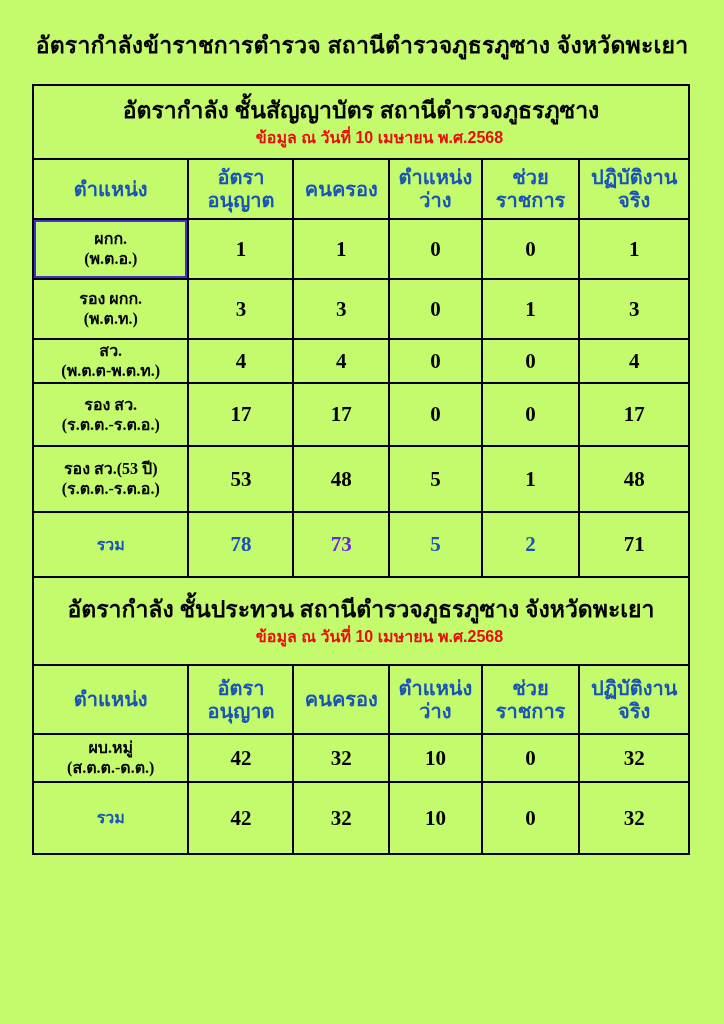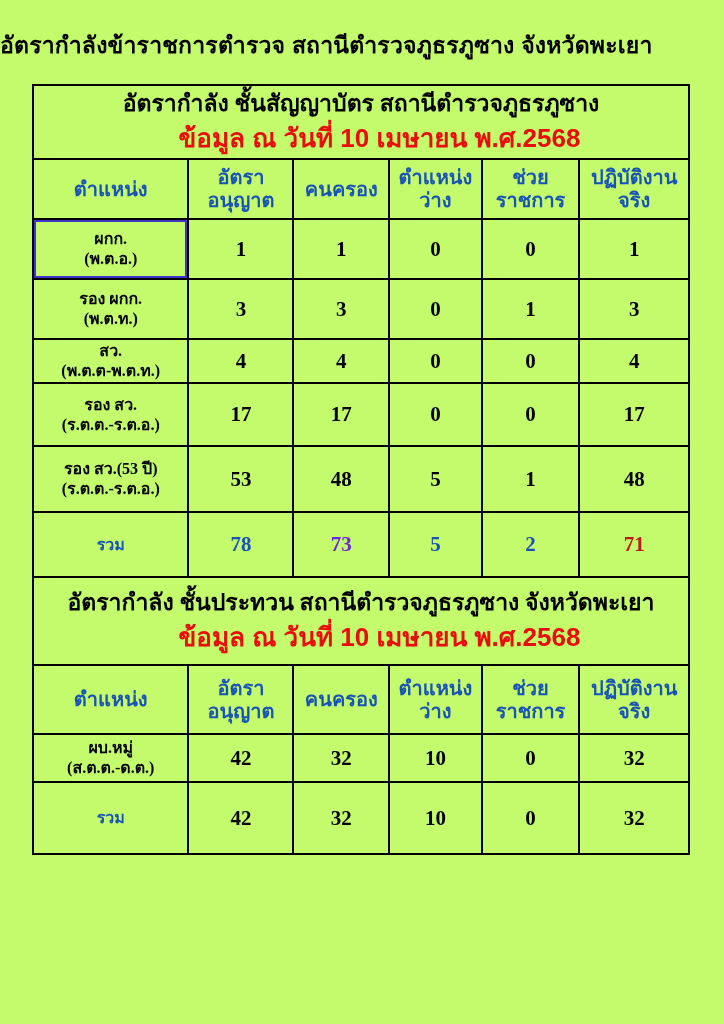--- a/index.html
+++ b/index.html
@@ -10,21 +10,21 @@
     width: 724px;
     height: 1024px;
     background: #c3fb6d;
     overflow: hidden;
     position: relative;
     font-family: "Liberation Serif", "DejaVu Serif", serif;
   }
   .doc-title {
     margin: 0;
     padding-top: 27px;
-    text-align: left;
+    text-align: center;
     font-family: "Liberation Sans", "DejaVu Sans", sans-serif;
     font-weight: bold;
     font-size: 23px;
     color: #000;
     letter-spacing: 0.2px;
   }
   table.force {
     position: absolute;
     left: 32px;
     top: 84px;
@@ -44,21 +44,21 @@
   .band-line1 {
     display: block;
     font-family: "Liberation Serif", "DejaVu Serif", serif;
     font-size: 23px;
     color: #000;
     line-height: 1.45;
   }
   .band-line2 {
     display: block;
     font-family: "Liberation Sans", "DejaVu Sans", sans-serif;
-    font-size: 26px;
+    font-size: 16px;
     color: #e90d0d;
     line-height: 1.4;
     padding-left: 37px;
   }
   
   .colhead {
     color: #1953b5;
     font-size: 20px;
     line-height: 1.15;
   }
@@ -194,21 +194,21 @@
     <td class="numcell">1</td>
     <td class="numcell">48</td>
   </tr>
 
   <tr class="total-row" style="height:65px;">
     <td class="lblcell" style="color:#1953b5;">รวม</td>
     <td class="numcell" style="color:#1953b5;">78</td>
     <td class="numcell" style="color:#6d28d9;">73</td>
     <td class="numcell" style="color:#1953b5;">5</td>
     <td class="numcell" style="color:#1953b5;">2</td>
-    <td class="numcell" style="color:#b91c1c;">71</td>
+    <td class="numcell" style="color:#000000;">71</td>
   </tr>
 
   <tr style="height:88px;">
     <td colspan="6">
       <span class="band-line1">อัตรากำลัง ชั้นประทวน สถานีตำรวจภูธรภูซาง จังหวัดพะเยา</span>
       <span class="band-line2">ข้อมูล ณ วันที่ 10 เมษายน พ.ศ.2568</span>
     </td>
   </tr>
 
   <tr style="height:69px;">

